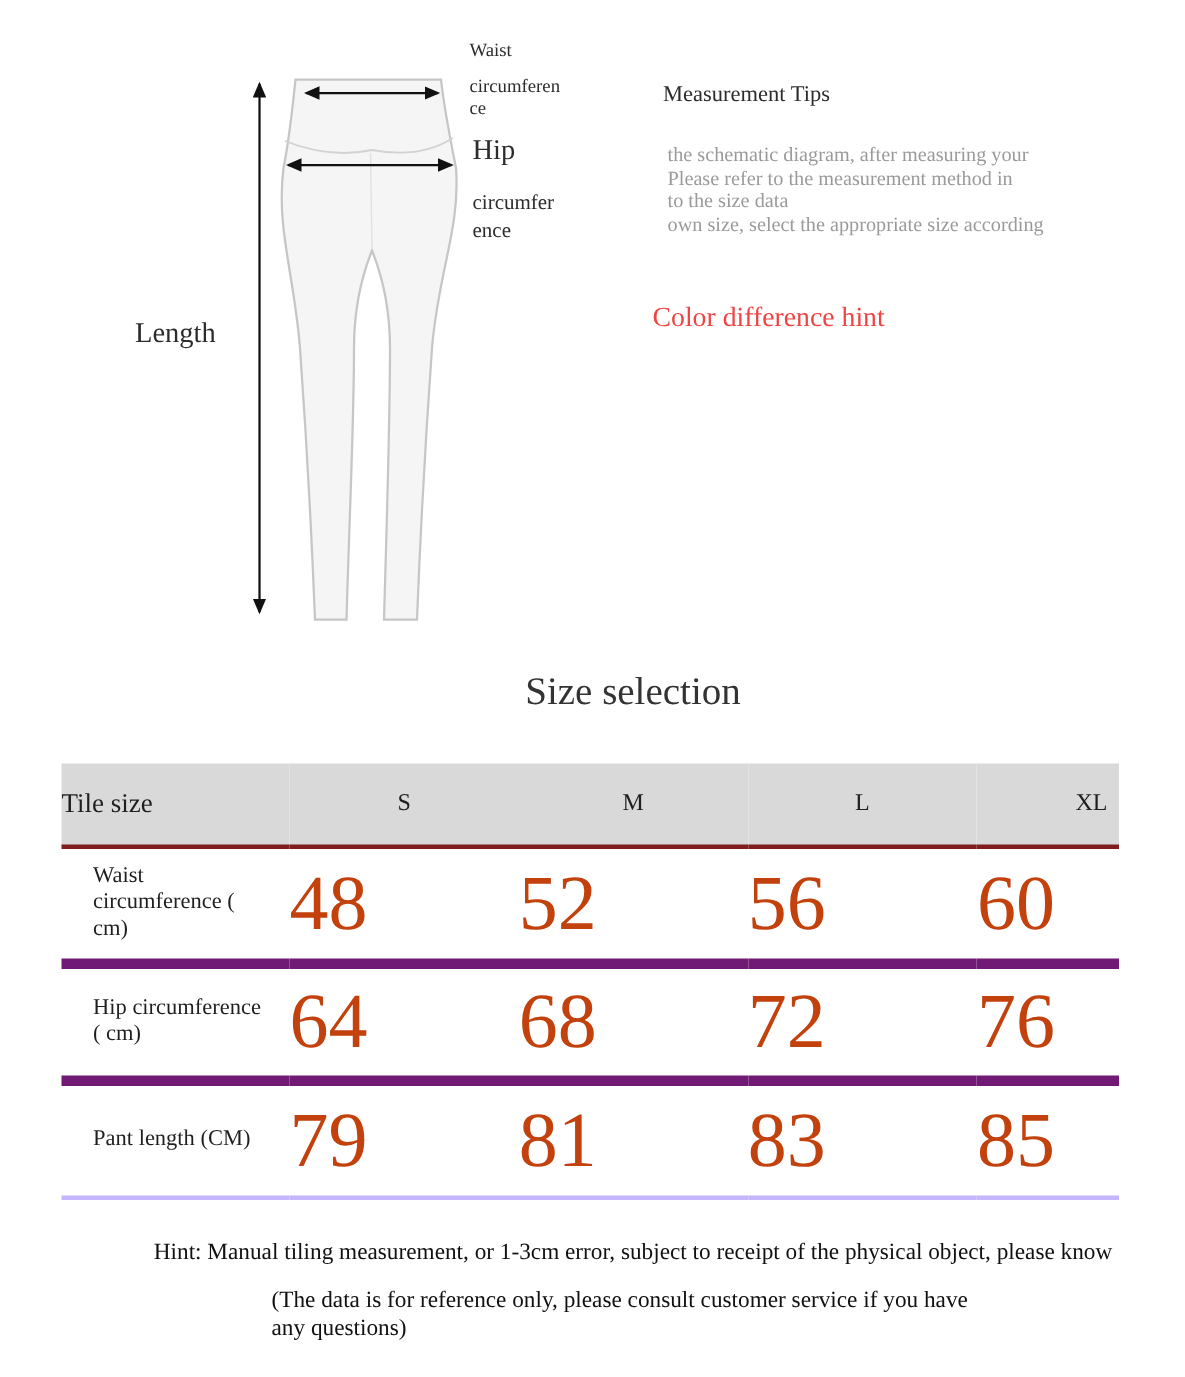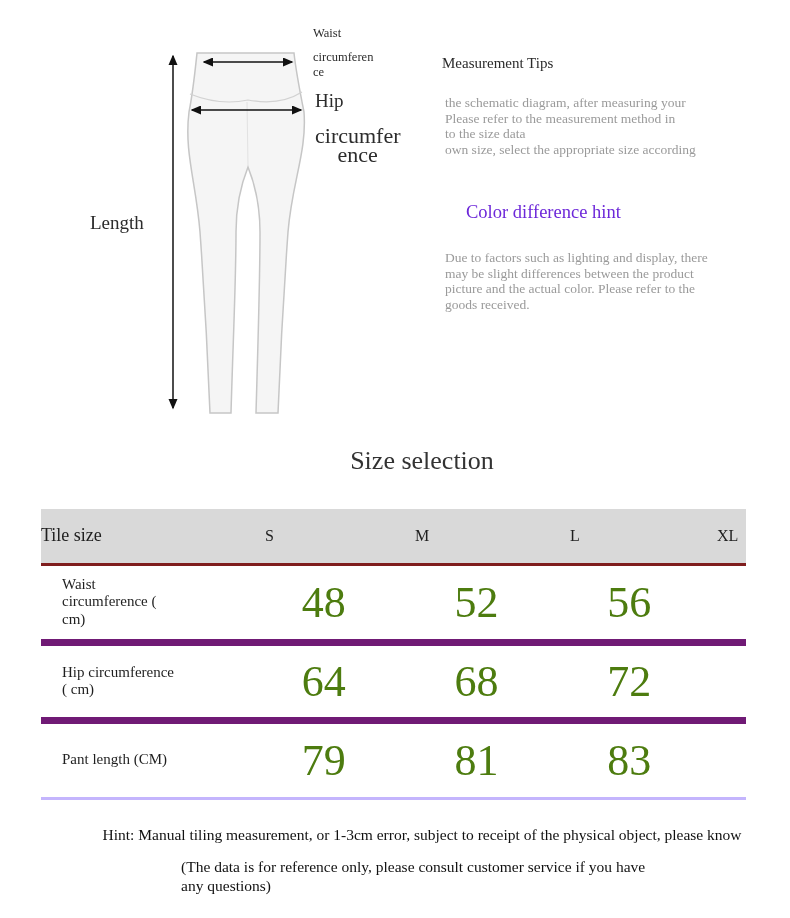--- a/index.html
+++ b/index.html
@@ -12,48 +12,48 @@
     overflow:hidden;
     margin-left:27px;
   }
   
   .diagram-area{position:absolute;left:0;top:0;width:790px;height:440px;}
   .diagram-svg{position:absolute;left:115px;top:10px;}
   .lbl{position:absolute;color:#2c2c2c;}
   .lbl-waist-word{left:286px;top:26px;font-size:12.5px;}
   .lbl-waist-circ{left:286px;top:50px;font-size:12.5px;line-height:15px;}
   .lbl-hip-word{left:288px;top:90px;font-size:19px;}
-  .lbl-hip-circ{left:288px;top:126px;font-size:22px;line-height:19px;text-align:center;}
+  .lbl-hip-circ{left:288px;top:126px;font-size:14px;line-height:19px;}
   .lbl-length{left:63px;top:212px;font-size:19px;}
 
   
   .tips-title{position:absolute;left:415px;top:55px;font-size:15px;font-weight:500;color:#2b2b2b;}
   .tips-body{position:absolute;left:418px;top:95px;font-size:13.5px;line-height:15.5px;color:#9a9a9a;}
-  .color-title{position:absolute;left:439px;top:201px;font-size:18.5px;line-height:22px;font-weight:500;color:#6d28d9;width:180px;}
+  .color-title{position:absolute;left:408px;top:201px;font-size:18.5px;line-height:22px;font-weight:500;color:#ef4444;width:180px;}
   .color-body{position:absolute;left:418px;top:250px;font-size:13.5px;line-height:15.5px;color:#9a9a9a;}
 
   
   .size-title{
     position:absolute;left:0;top:446px;width:790px;
     text-align:center;font-size:26px;font-weight:500;color:#333333;
   }
   table.size-table{
     position:absolute;left:14px;top:509px;width:763px;
     border-collapse:collapse;table-layout:fixed;
   }
   table.size-table th, table.size-table td{padding:0;}
   thead tr{height:55px;background:#d9d9d9;}
   thead tr{border-bottom:3px solid #7f1d1d;}
   th.tile{ text-align:left;font-size:18px;font-weight:400;padding-left:38px;color:#1f1f1f;}
   th.col{ text-align:center;font-size:16px;font-weight:400;color:#1f1f1f;}
   tbody tr{height:78px;border-bottom:7px solid #701a75;}
   tbody tr.last{border-bottom:3px solid #c4b5fd;}
   td.rowlabel{vertical-align:middle;}
   td.rowlabel .rl{width:120px;padding-left:21px;font-size:15px;line-height:17.5px;color:#1f1f1f;}
-  td.val{text-align:right;vertical-align:middle;font-size:44px;color:#4d7c0f;}
+  td.val{text-align:left;vertical-align:middle;font-size:52px;color:#c2410c;}
 
   
   .hint1{position:absolute;left:0;top:826px;width:790px;text-align:center;font-size:15.5px;color:#111111;}
   .hint2{position:absolute;left:154px;top:858px;width:540px;font-size:15.5px;line-height:18.5px;color:#111111;}
 </style>
 </head>
 <body>
 
 <div class="page">
 
@@ -106,26 +106,20 @@
 
     <div class="tips-title">Measurement Tips</div>
     <div class="tips-body">
       <div>the schematic diagram, after measuring your</div>
       <div>Please refer to the measurement method in</div>
       <div>to the size data</div>
       <div>own size, select the appropriate size according</div>
     </div>
 
     <div class="color-title">Color difference hint</div>
-    <div class="color-body">
-      <div>Due to factors such as lighting and display, there</div>
-      <div>may be slight differences between the product</div>
-      <div>picture and the actual color. Please refer to the</div>
-      <div>goods received.</div>
-    </div>
   </div>
 
   <div class="size-title">Size selection</div>
 
   <table class="size-table">
     <colgroup>
       <col style="width:152px">
       <col style="width:152.75px">
         <col style="width:152.75px">
       <col style="width:152.75px">

